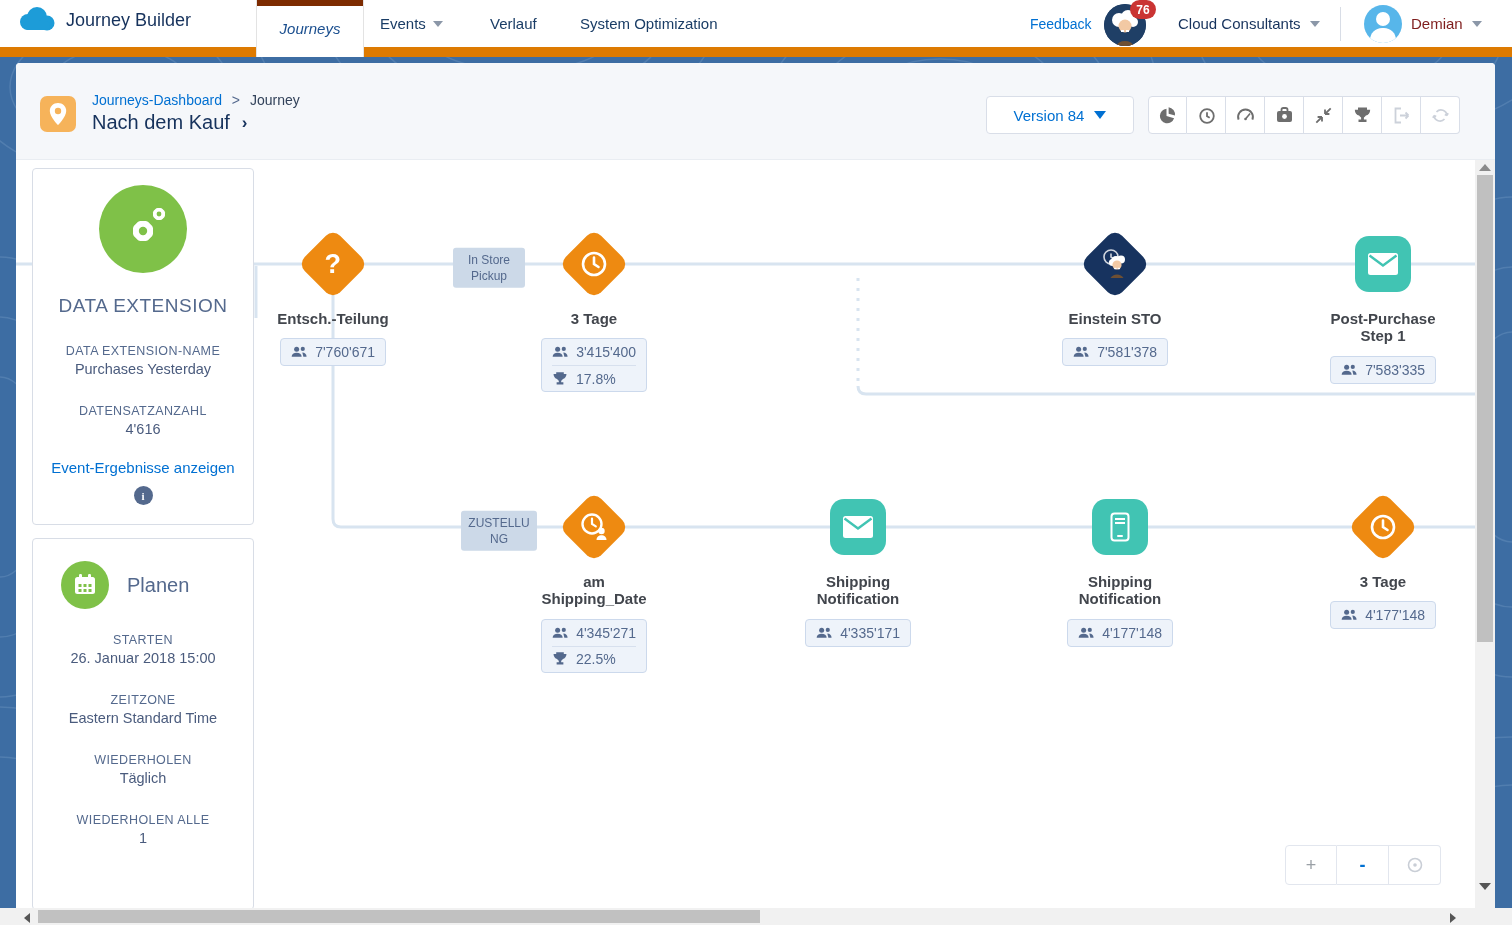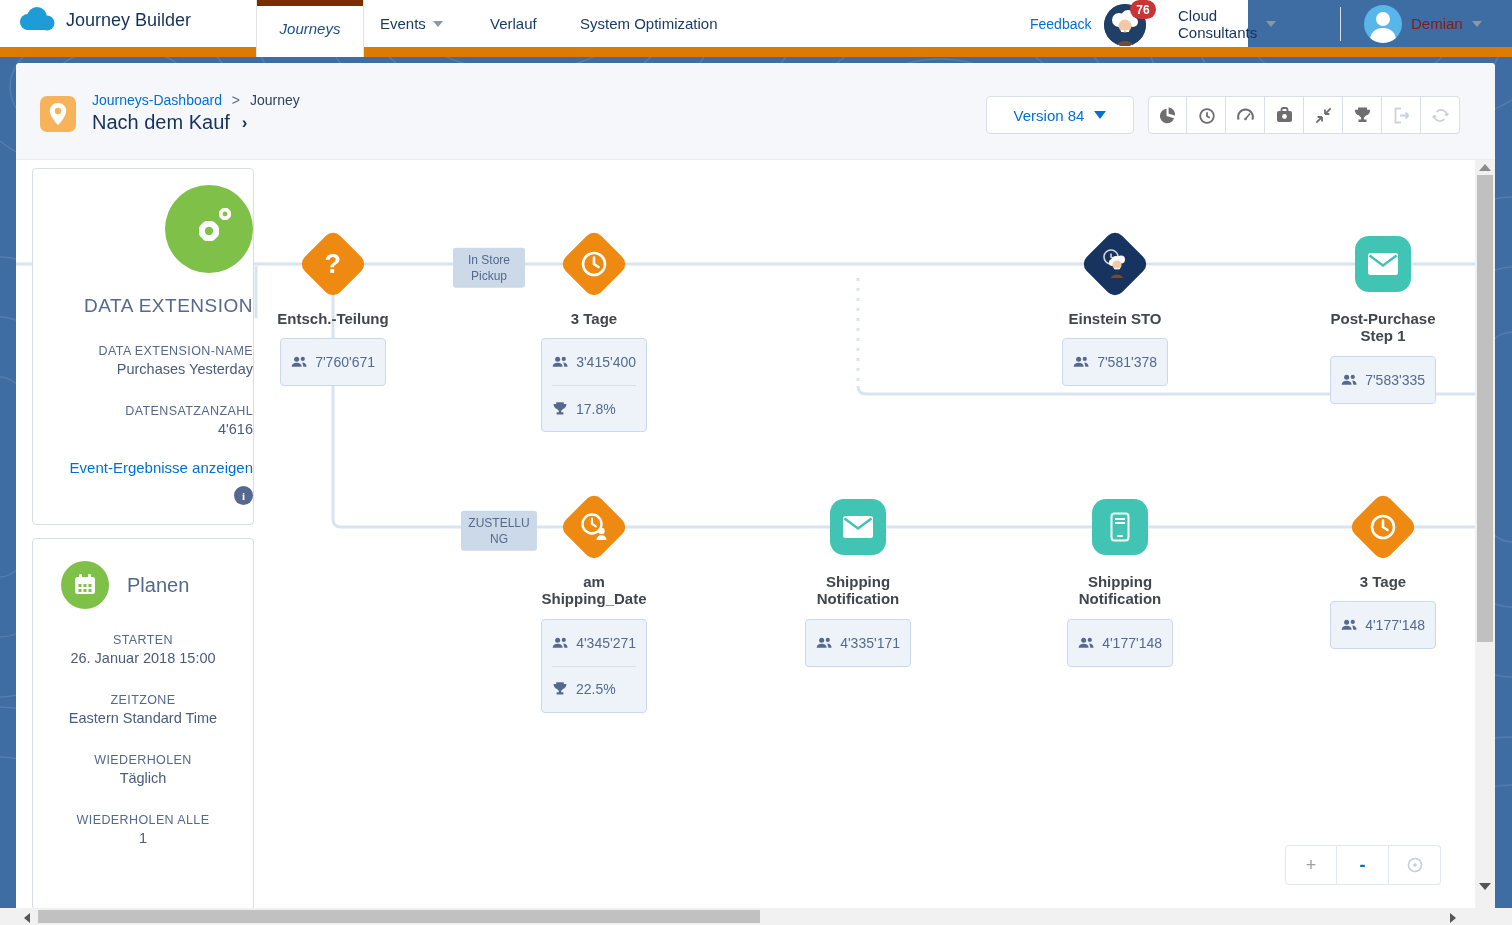--- a/index.html
+++ b/index.html
@@ -1,21 +1,21 @@
 <!DOCTYPE html>
 <html><head>
 <meta charset="utf-8">
 <style>
   * { margin:0; padding:0; box-sizing:border-box; }
   html,body { width:1512px; height:925px; overflow:hidden; }
   body { font-family:"Liberation Sans", sans-serif; }
   .page { position:relative; width:1512px; height:925px; background:#3d6da3; overflow:hidden; }
 
   
-  .topnav { position:absolute; left:0; top:0; width:1248px; height:47px; background:#fff; z-index:40; }
+  .topnav { position:absolute; left:0; top:0; width:1512px; height:47px; background:#fff; z-index:40; }
   .orange-bar { position:absolute; left:0; top:47px; width:1512px; height:10px; background:#dd7a01; z-index:39; }
   .brand { position:absolute; left:16px; top:6px; display:flex; align-items:center; gap:10px; }
   .brand-title { font-size:18px; color:#16325c; }
   .nav-tab { position:absolute; top:0; height:47px; display:flex; align-items:center; font-size:15px; color:#1a3d66; cursor:pointer; }
   .nav-tab .caret { margin-left:7px; }
   .caret { width:0; height:0; border-left:5px solid transparent; border-right:5px solid transparent; border-top:6px solid #8b97a8; display:inline-block; }
   .tab-active { position:absolute; left:256px; top:0; width:108px; height:57px; background:#fff; z-index:41;
     border-left:1px solid #e3e3e3; border-right:1px solid #e3e3e3; display:flex; align-items:center; justify-content:center;
     font-size:15px; color:#1b4f8f;font-style:italic; }
   .tab-active::before { content:""; position:absolute; left:0; top:0; width:100%; height:6px; background:#7d2b00; }
@@ -57,30 +57,30 @@
   .node { position:absolute; width:140px; transform:translateX(-50%); display:flex; flex-direction:column; align-items:center; }
   .icon-area { height:80px; display:flex; align-items:center; justify-content:center; }
   .diamond { width:50px; height:50px; border-radius:10px; transform:rotate(45deg); background:#ee8a11; display:flex; align-items:center; justify-content:center; cursor:pointer; }
   .diamond.navy { background:#17335f; }
   .diamond > * { transform:rotate(-45deg); }
   .qmark { color:#fff; font-size:27px; font-weight:bold; }
   .sq { width:56px; height:56px; border-radius:14px; background:#41c4b3; display:flex; align-items:center; justify-content:center; cursor:pointer; }
   .join-dot { width:27px; height:27px; border-radius:50%; background:#ee8a11; cursor:pointer; }
   .nlabel { margin-top:6px; font-size:15px; font-weight:600; color:#42464d; text-align:center; line-height:1.15; }
   .statbox { margin-top:11px; width:106px; background:#eef3fa; border:1px solid #ccd9ec; border-radius:4px; padding:0 10px; }
-  .statrow { height:46px; display:flex; align-items:center; gap:8px; color:#54698d; font-size:14px; }
+  .statrow { height:26px; display:flex; align-items:center; gap:8px; color:#54698d; font-size:14px; }
   .statrow + .statrow { border-top:1px solid #d7e0ee; }
   .pathlabel { position:absolute; transform:translate(-50%,-50%); background:#ccd9e8; border-radius:3px; color:#54698d; font-size:12px;
     text-align:center; line-height:1.35; padding:4px 7px; cursor:pointer;margin-left:24px; }
   .wrap-narrow { width:72px; }
   .break-all { width:76px; word-break:break-all; }
 
   
   .card { position:absolute; left:16px; width:222px; background:#fff; border:1px solid #d8dde6; border-radius:4px; z-index:10; }
-  .card1 { top:105px; height:357px; display:flex; flex-direction:column; align-items:flex-end; text-align:center; }
+  .card1 { top:105px; height:357px; display:flex; flex-direction:column; align-items:center; text-align:center; }
   .big-circle { margin-top:16px; width:88px; height:88px; border-radius:50%; background:#7fc148; display:flex; align-items:center; justify-content:center; }
   .card-h1 { margin-top:22px; font-size:19px; color:#54698d; letter-spacing:.5px; }
   .lab { margin-top:27px; font-size:12.5px; color:#54698d; letter-spacing:.4px; }
   .val { margin-top:3px; font-size:14.5px; color:#4a5b7d; }
   .card-link { margin-top:22px; font-size:15px; color:#0070d2; cursor:pointer; }
   .info-dot { margin-top:10px; width:19px; height:19px; border-radius:50%; background:#54698d; color:#fff; font-size:11px; font-weight:bold;
     display:flex; align-items:center; justify-content:center; font-family:"Liberation Serif", serif; cursor:pointer; }
   .card2 { top:475px; height:372px; text-align:center; }
   .card2-head { display:flex; align-items:center; gap:18px; padding:22px 0 0 28px; }
   .mid-circle { width:48px; height:48px; border-radius:50%; background:#7fc148; display:flex; align-items:center; justify-content:center; }

